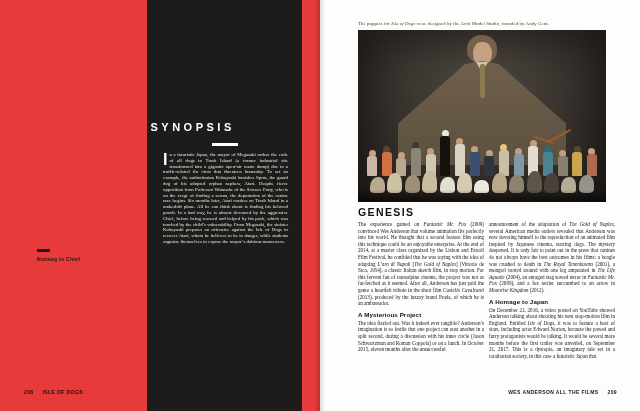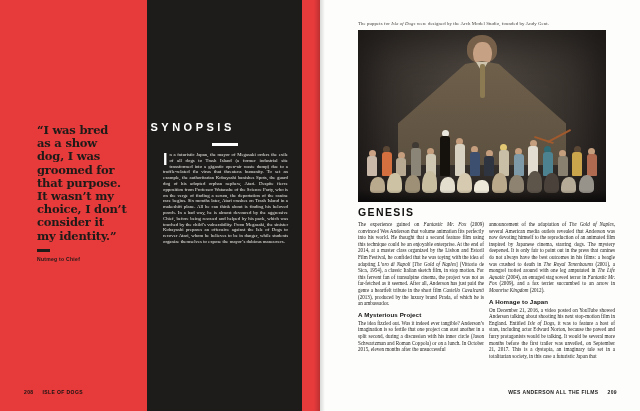--- a/index.html
+++ b/index.html
@@ -105,29 +105,20 @@
     font-size:6.2px; line-height:7px; margin:4px 0 2px; color:#121110;
     text-align:left; letter-spacing:.1px;
   }
 </style>
 </head>
 <body>
 
 <div id="spread">
 
   <div id="left-page">
-    <div class="quote">“I was bred
-as a show
-dog, I was
-groomed for
-that purpose.
-It wasn’t my
-choice, I don’t
-consider it
-my identity.”</div>
     <div class="quote-rule"></div>
     <div class="quote-attr">Nutmeg to Chief</div>
 
     <div id="synopsis-panel">
       <div class="syn-title">SYNOPSIS</div>
       <div class="syn-rule"></div>
       <div class="syn-body"><span class="syn-dropcap">I</span><span>n a futuristic Japan, the mayor of Megasaki orders the exile of all dogs to Trash Island (a former industrial site transformed into a gigantic open-air waste dump) due to a truffle-related flu virus that threatens humanity. To set an example, the authoritarian Kobayashi banishes Spots, the guard dog of his adopted orphan nephew, Atari. Despite fierce opposition from Professor Watanabe of the Science Party, who is on the verge of finding a serum, the deportation of the canine race begins. Six months later, Atari crashes on Trash Island in a makeshift plane. All he can think about is finding his beloved pooch. In a bad way, he is almost devoured by the aggressive Chief, before being rescued and helped by his pack, which was touched by the child’s vulnerability. From Megasaki, the sinister Kobayashi prepares an offensive against the Isle of Dogs to recover Atari, whom he believes to be in danger, while students organize themselves to expose the mayor’s dubious maneuvers.</span></div>
     </div>
 
     <div class="footer" id="footer-left">

